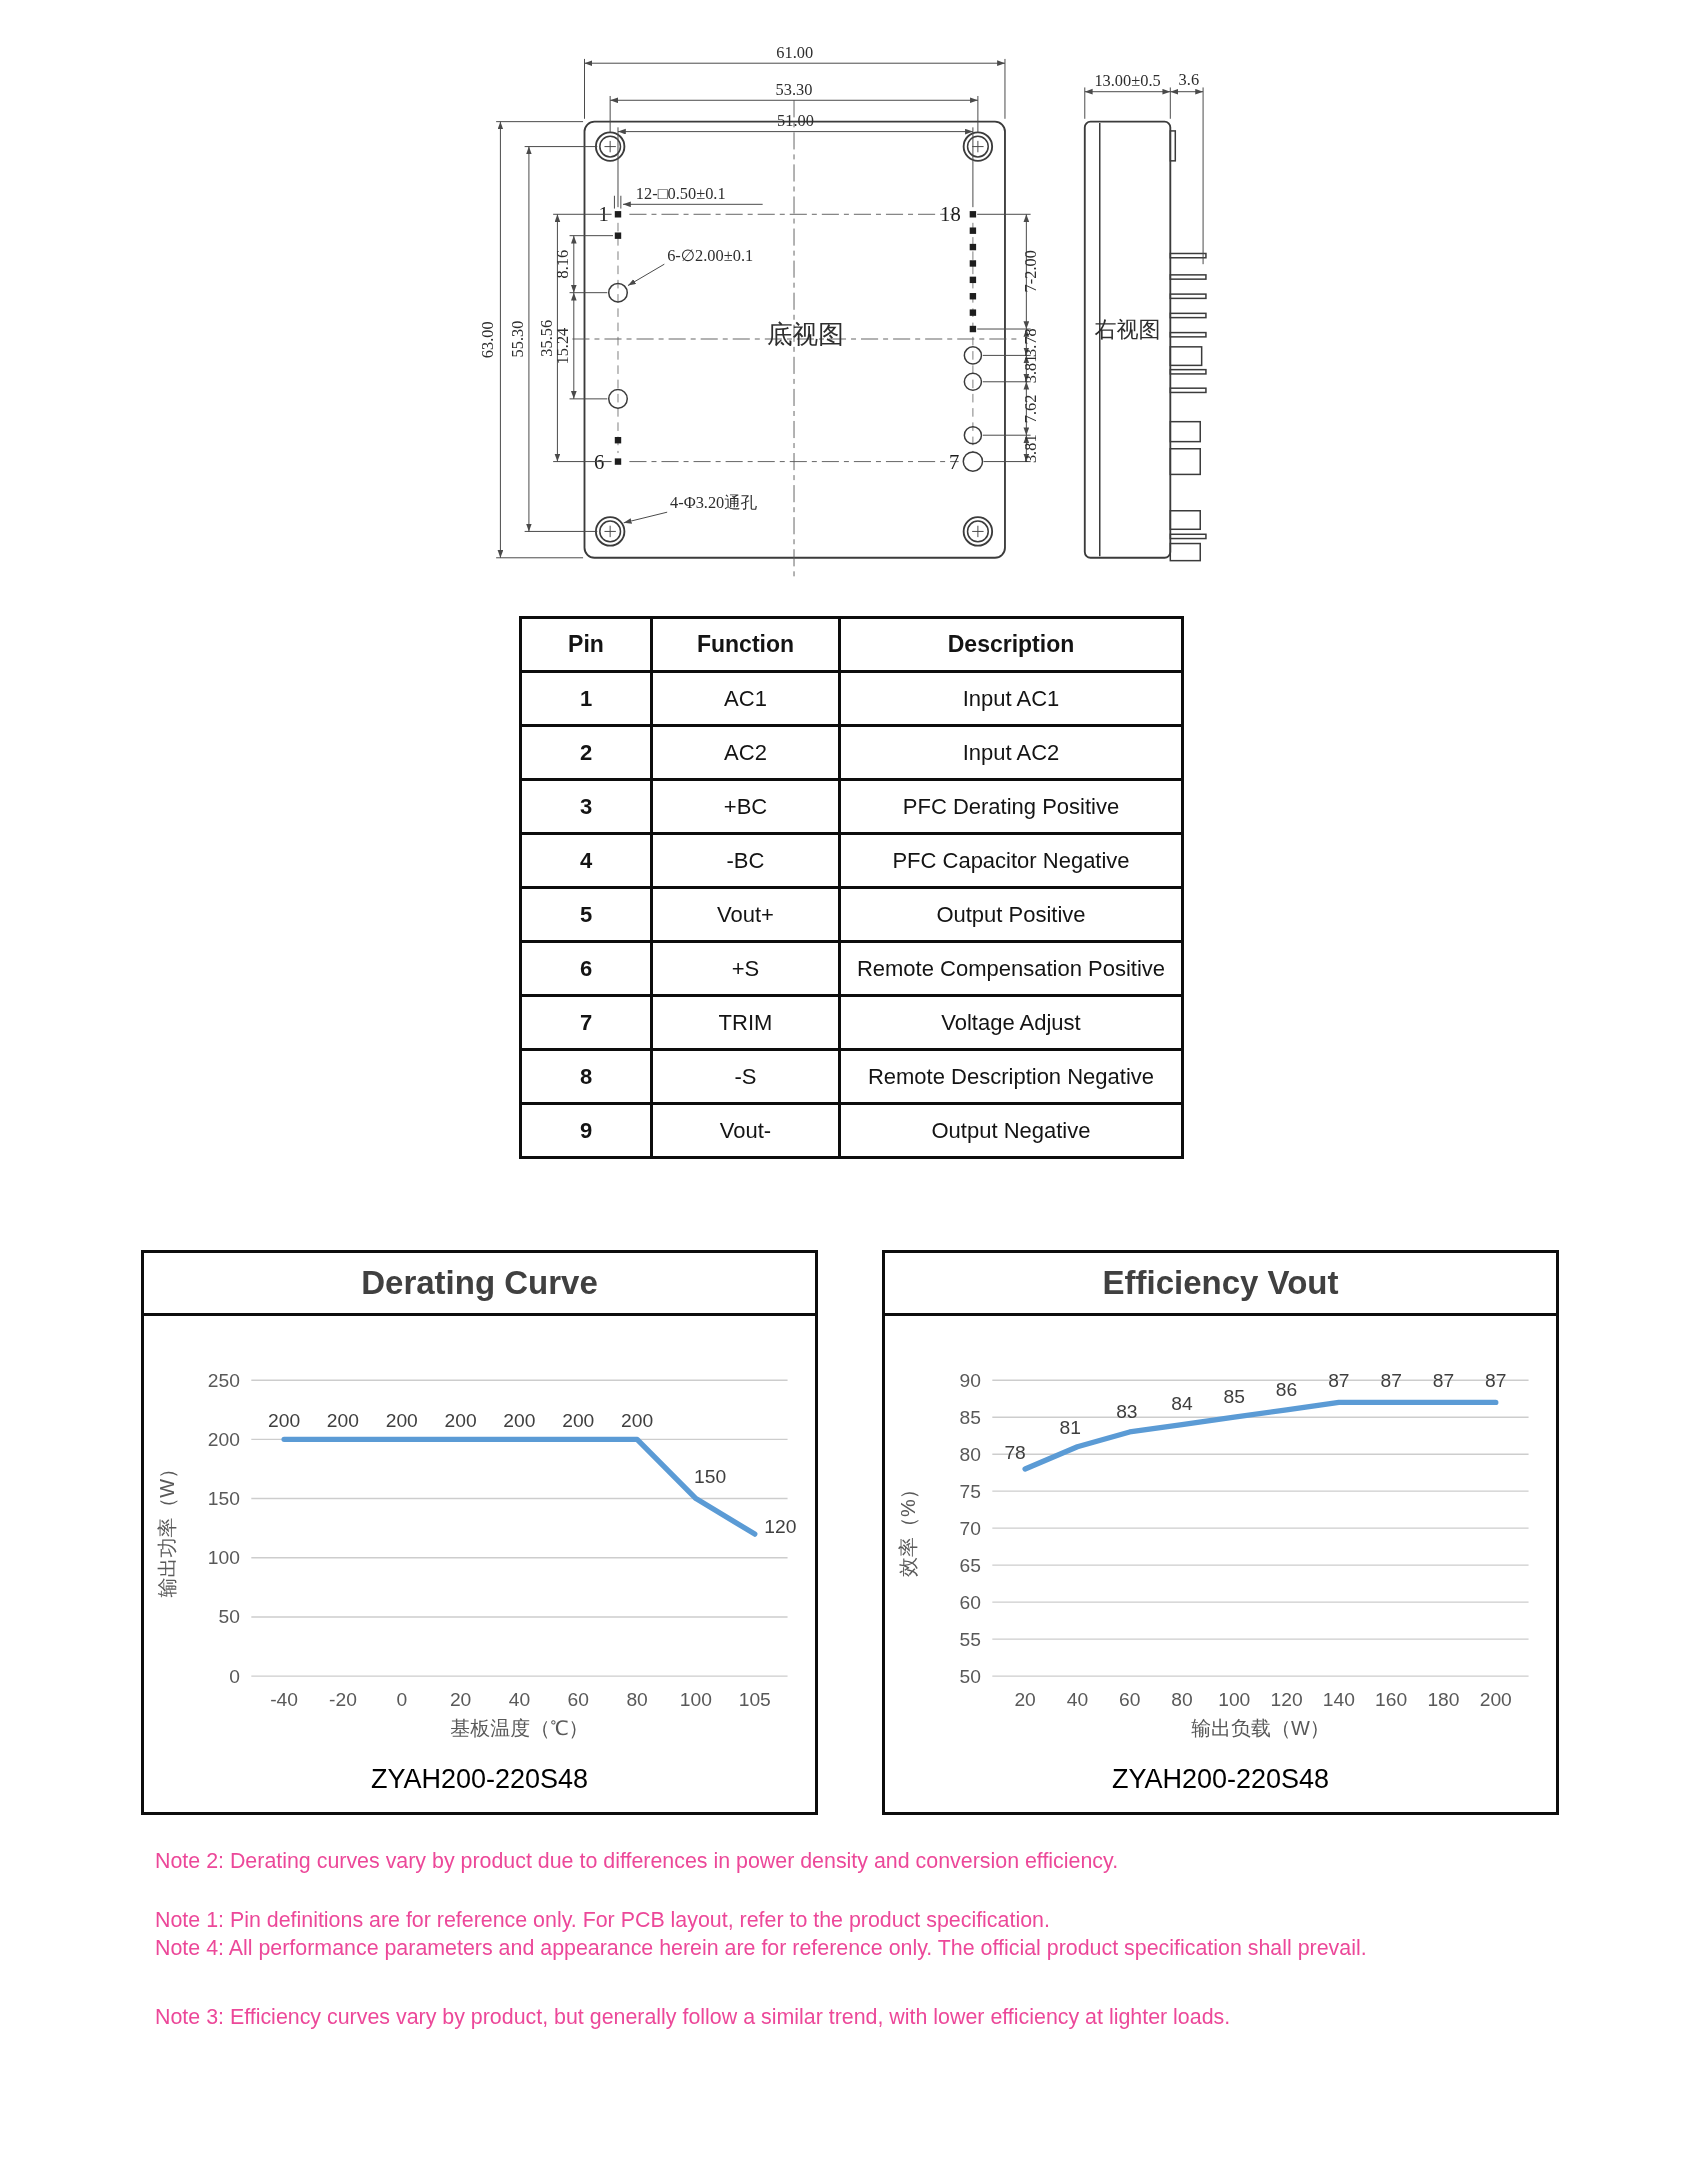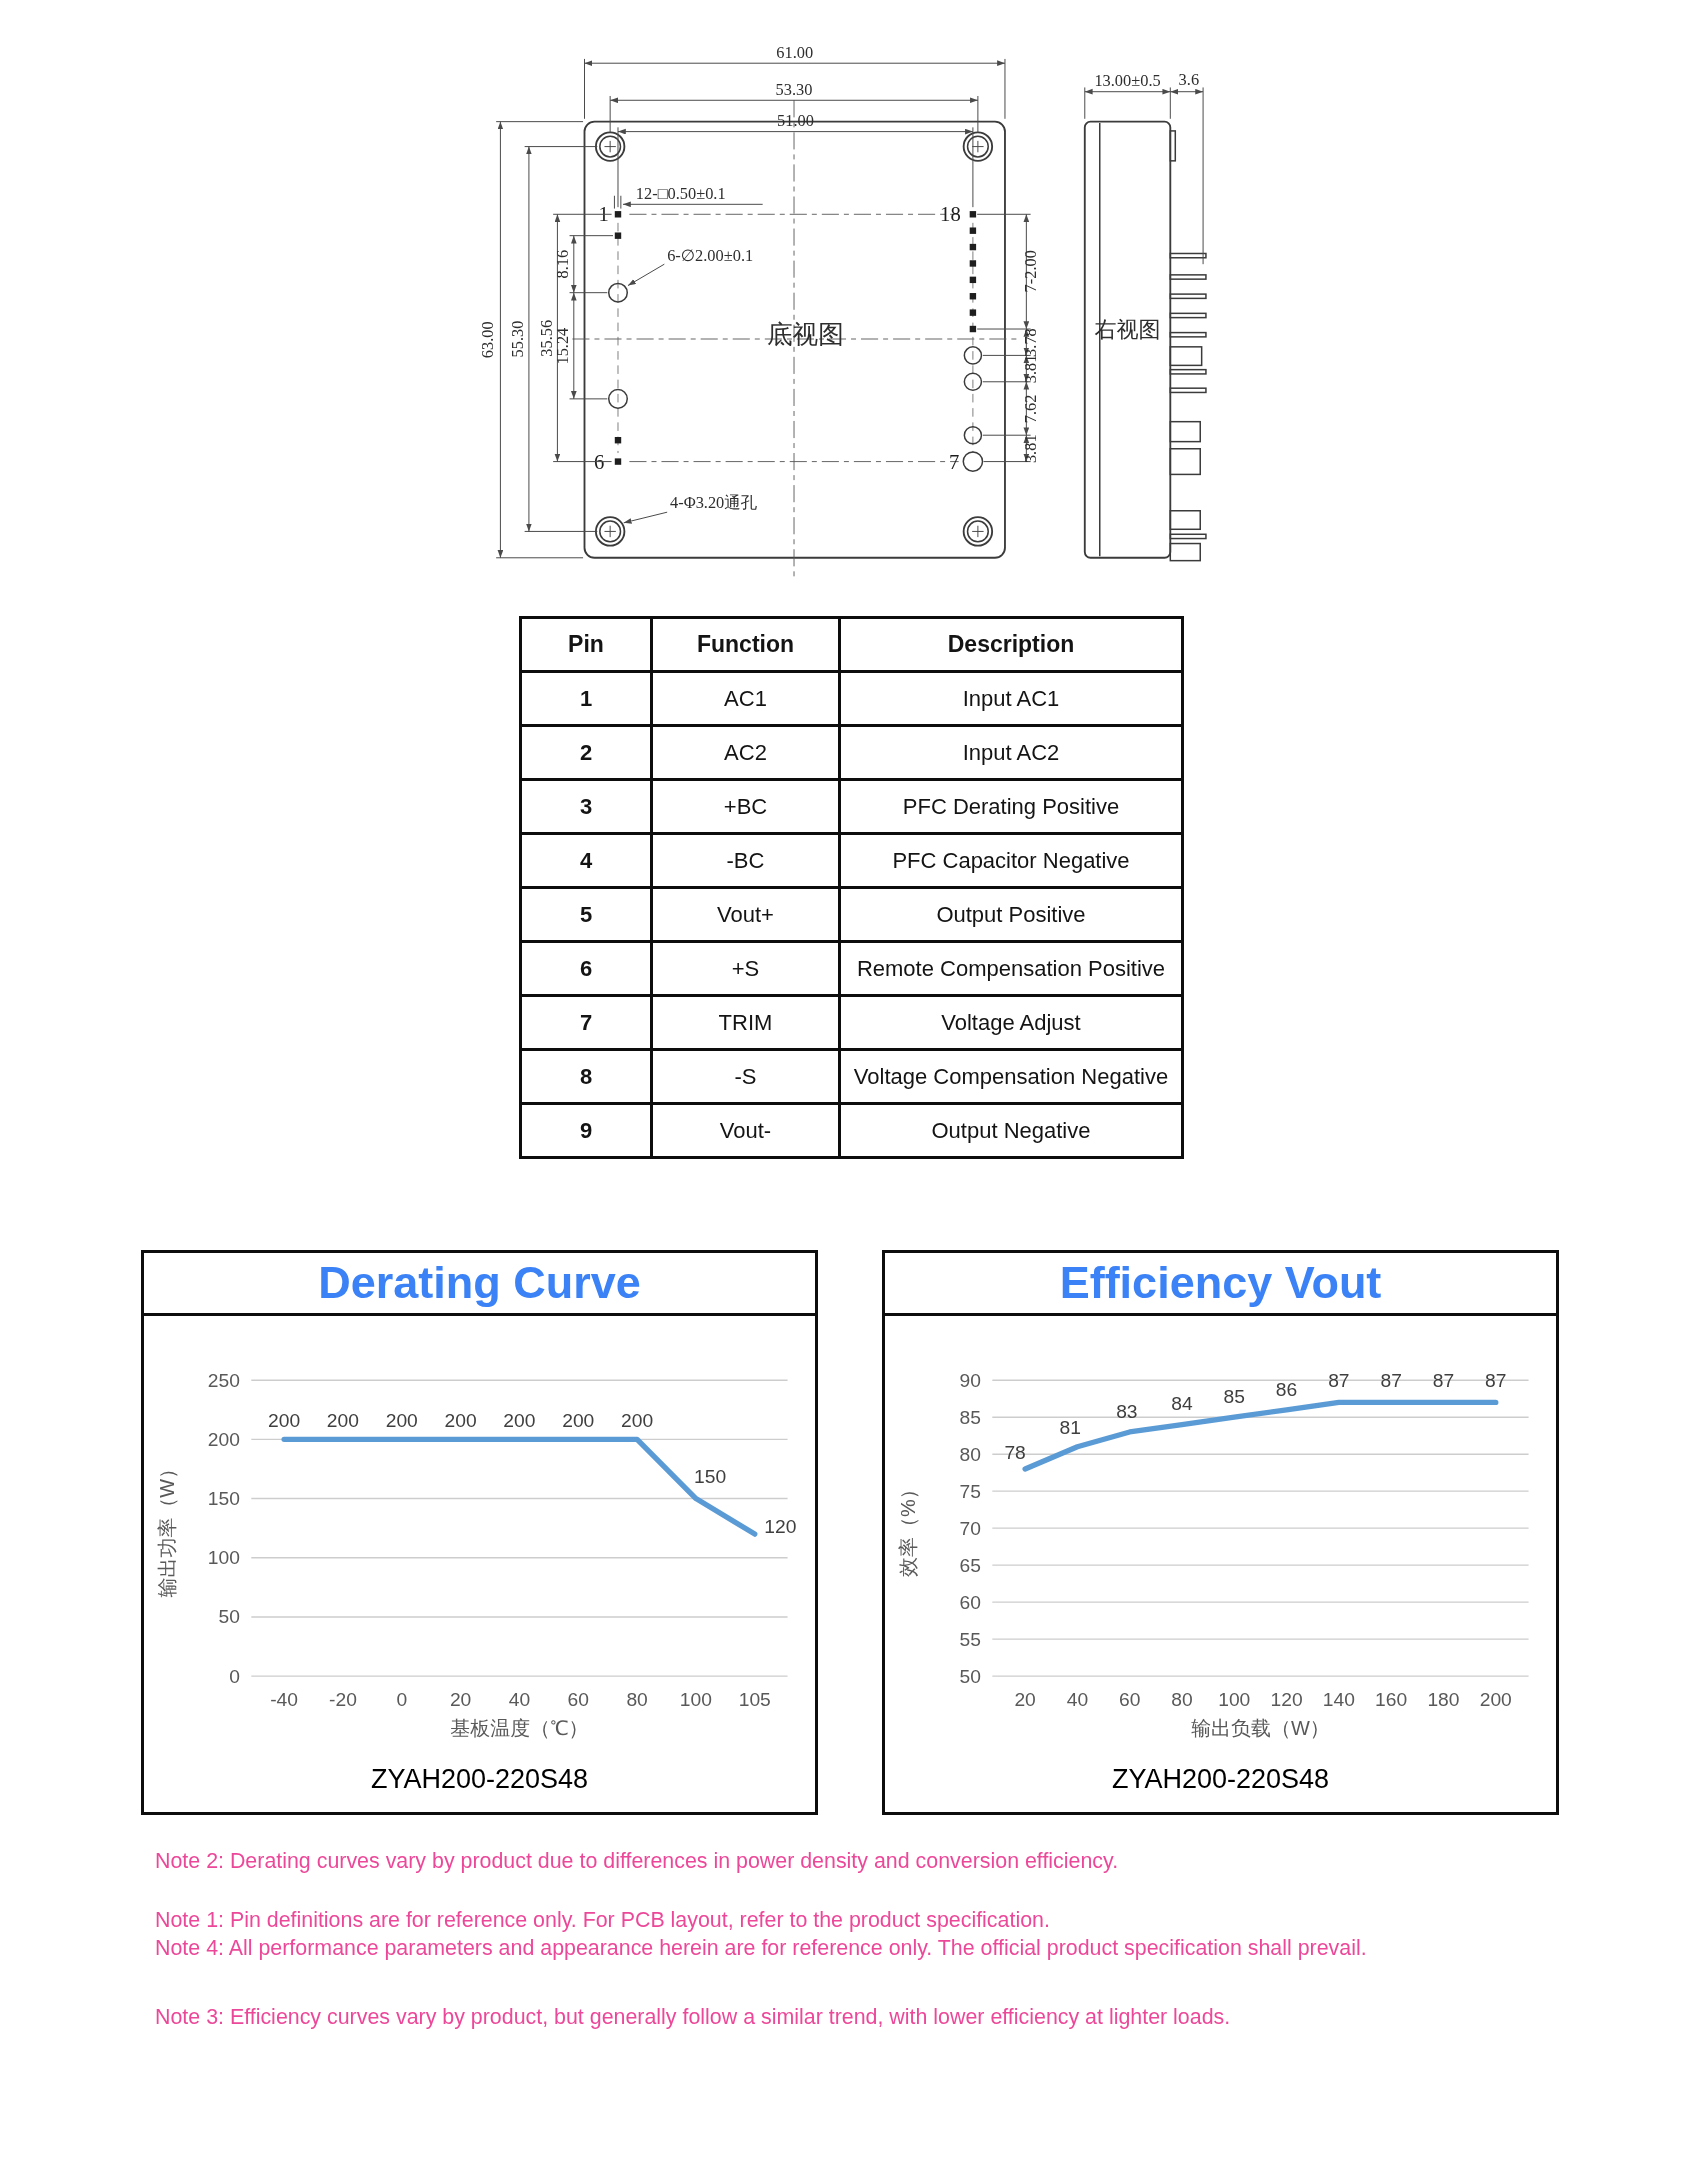--- a/index.html
+++ b/index.html
@@ -21,21 +21,21 @@
   .pin-table{position:absolute;left:519px;top:616px;width:665px;height:522px;
              border-collapse:collapse;table-layout:fixed;}
   .pin-table th,.pin-table td{border:3.6px solid #0d0d0d;text-align:center;vertical-align:middle;
              font-size:22px;padding:0;height:51px;background:#fff;color:#141414;}
   .pin-table th{font-weight:bold;font-size:23px;}
   .pin-table td.c0{font-weight:bold;}
   
   .panel{position:absolute;top:1250px;width:677px;height:565px;border:3.6px solid #0d0d0d;
          background:#fff;box-sizing:border-box;}
   .panel-title{height:60px;border-bottom:3.6px solid #0d0d0d;display:flex;align-items:center;
-         justify-content:center;font-weight:bold;font-size:45px;color:#3b82f6;}
+         justify-content:center;font-weight:bold;font-size:33px;color:#404040;}
   .chart-svg{display:block;width:100%;height:435px;}
   .panel-caption{position:absolute;left:0;right:0;bottom:17px;text-align:center;
          font-weight:normal;font-size:27px;color:#000;}
   
   .note{position:absolute;left:155px;font-size:21.4px;color:#ec4899;white-space:nowrap;}
 </style>
 </head>
 <body>
 
 <div class="page">
@@ -247,21 +247,21 @@
           <td class="c2">Remote Compensation Positive</td>
         </tr>
         <tr>
           <td class="c0">7</td>
           <td class="c1">TRIM</td>
           <td class="c2">Voltage Adjust</td>
         </tr>
         <tr>
           <td class="c0">8</td>
           <td class="c1">-S</td>
-          <td class="c2">Voltage Compensation Negative</td>
+          <td class="c2">Remote Description Negative</td>
         </tr>
         <tr>
           <td class="c0">9</td>
           <td class="c1">Vout-</td>
           <td class="c2">Output Negative</td>
         </tr>
       </tbody>
   </table>
 
   <div class="panel" style="left:141px">

